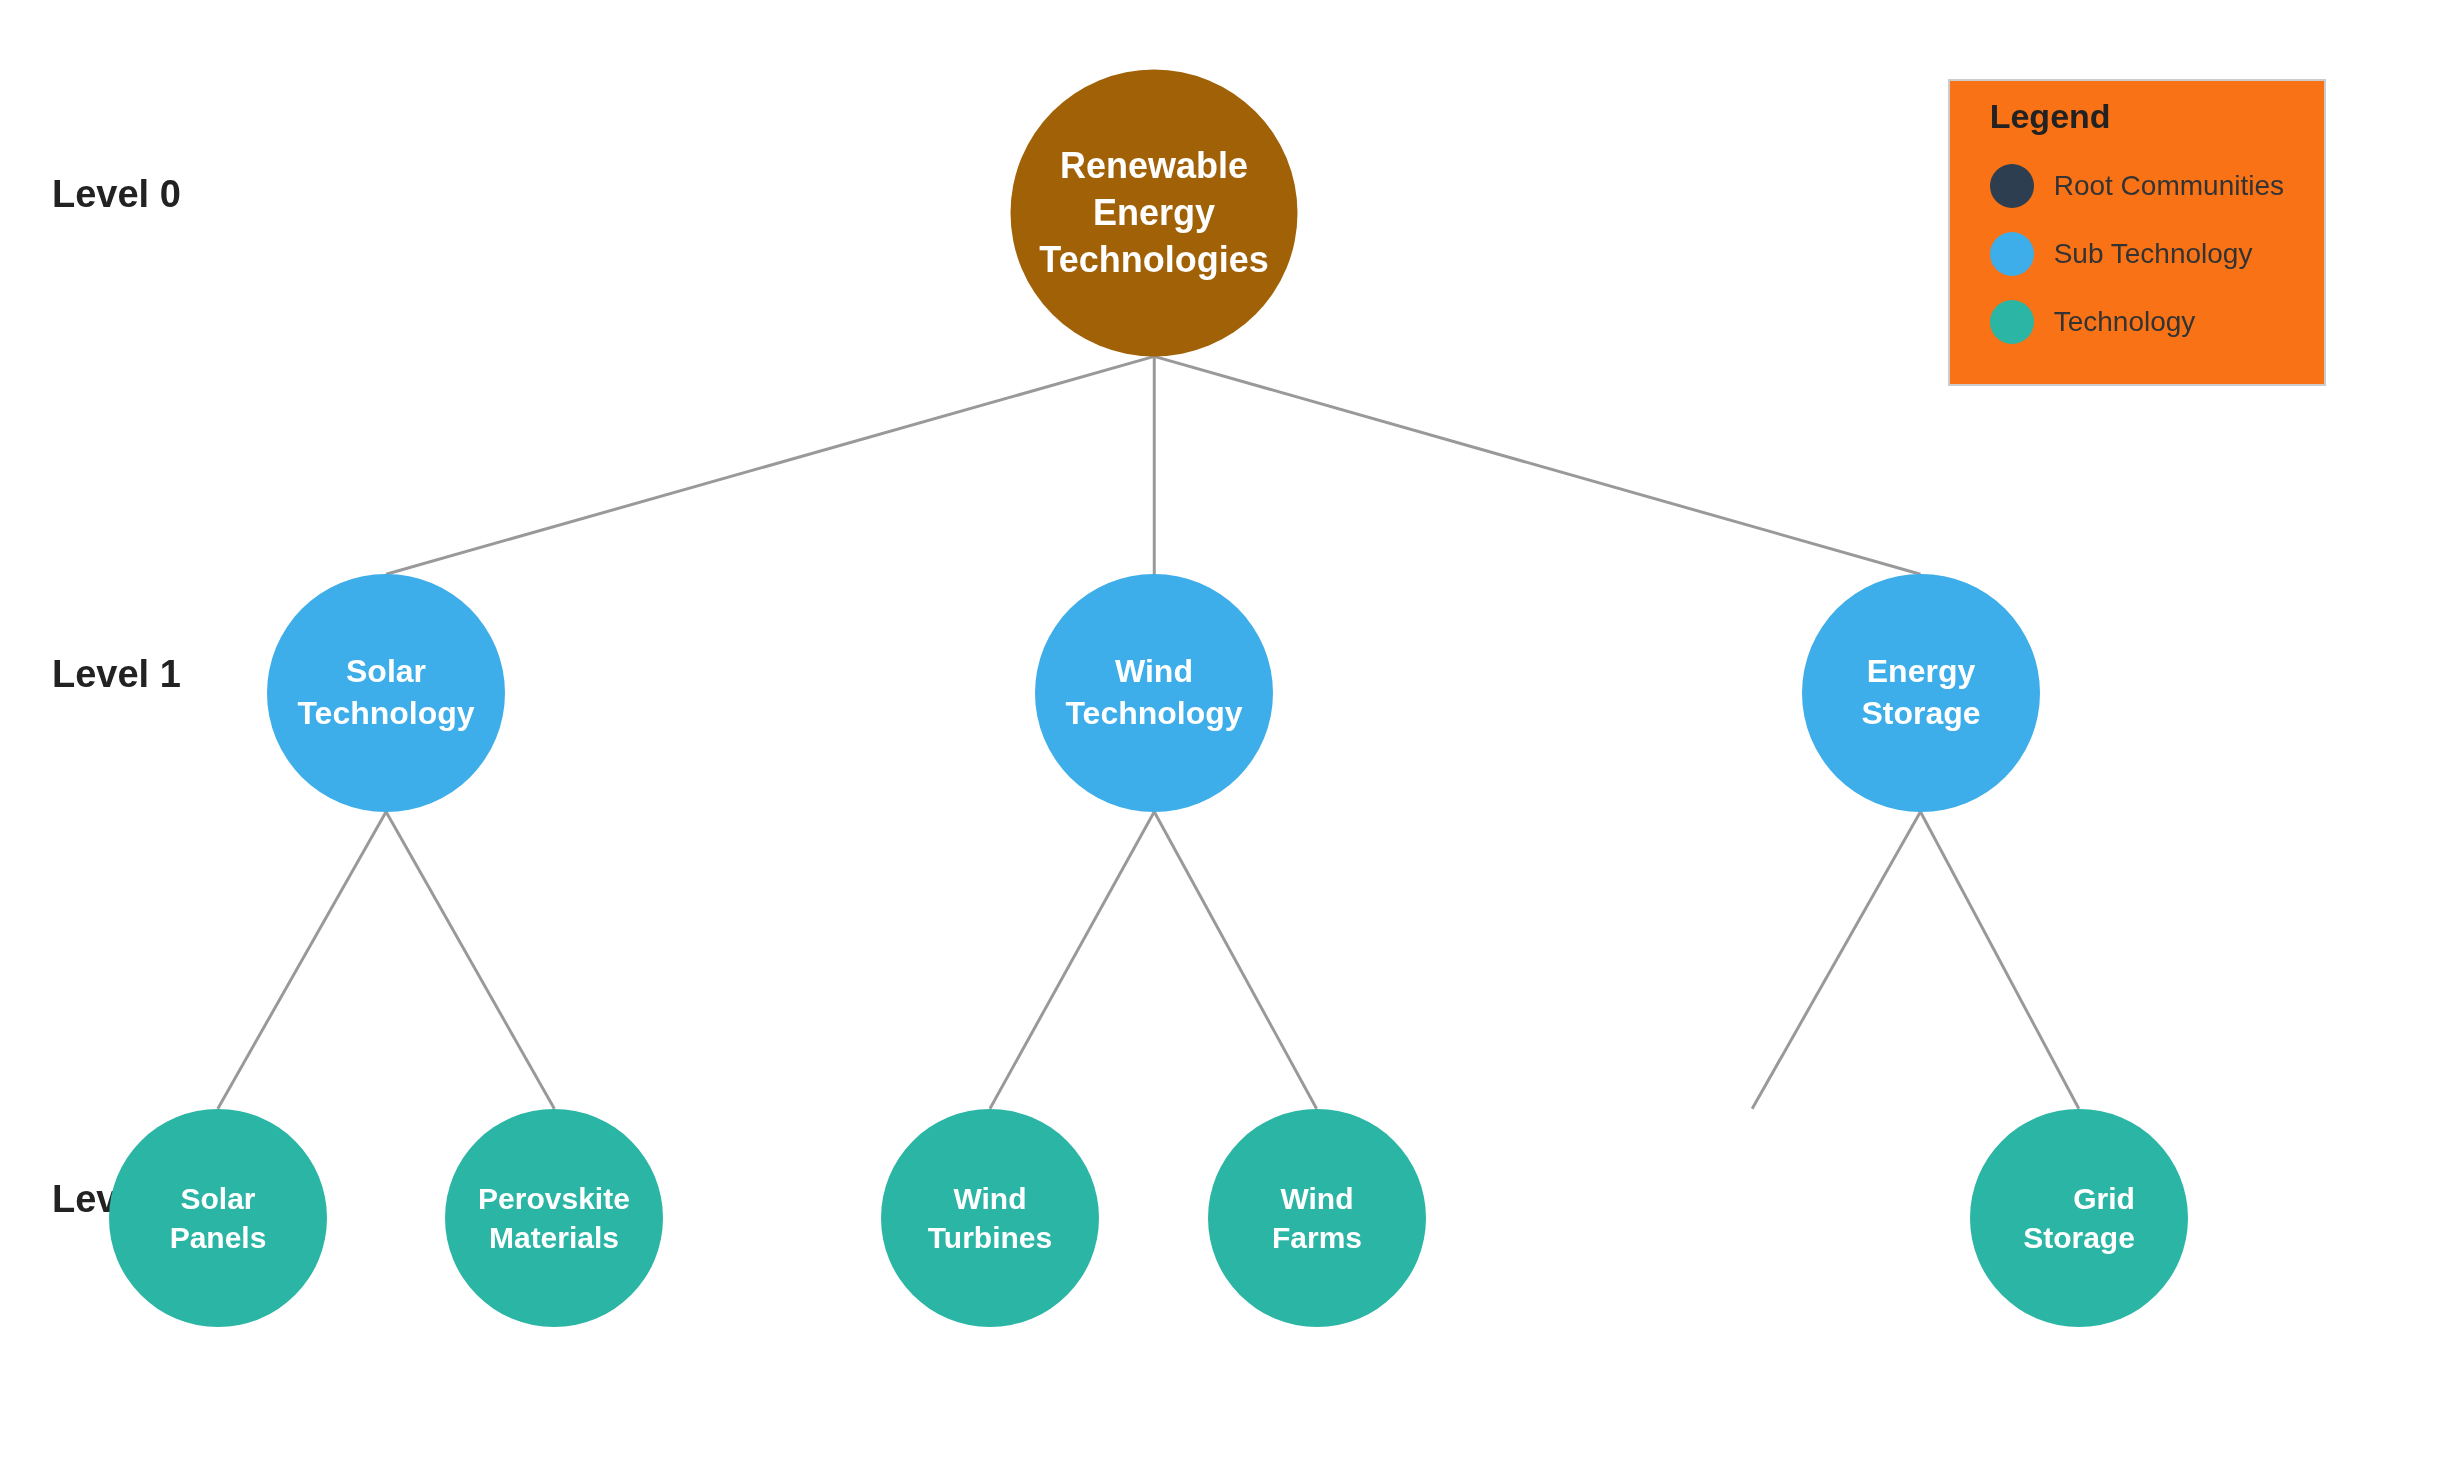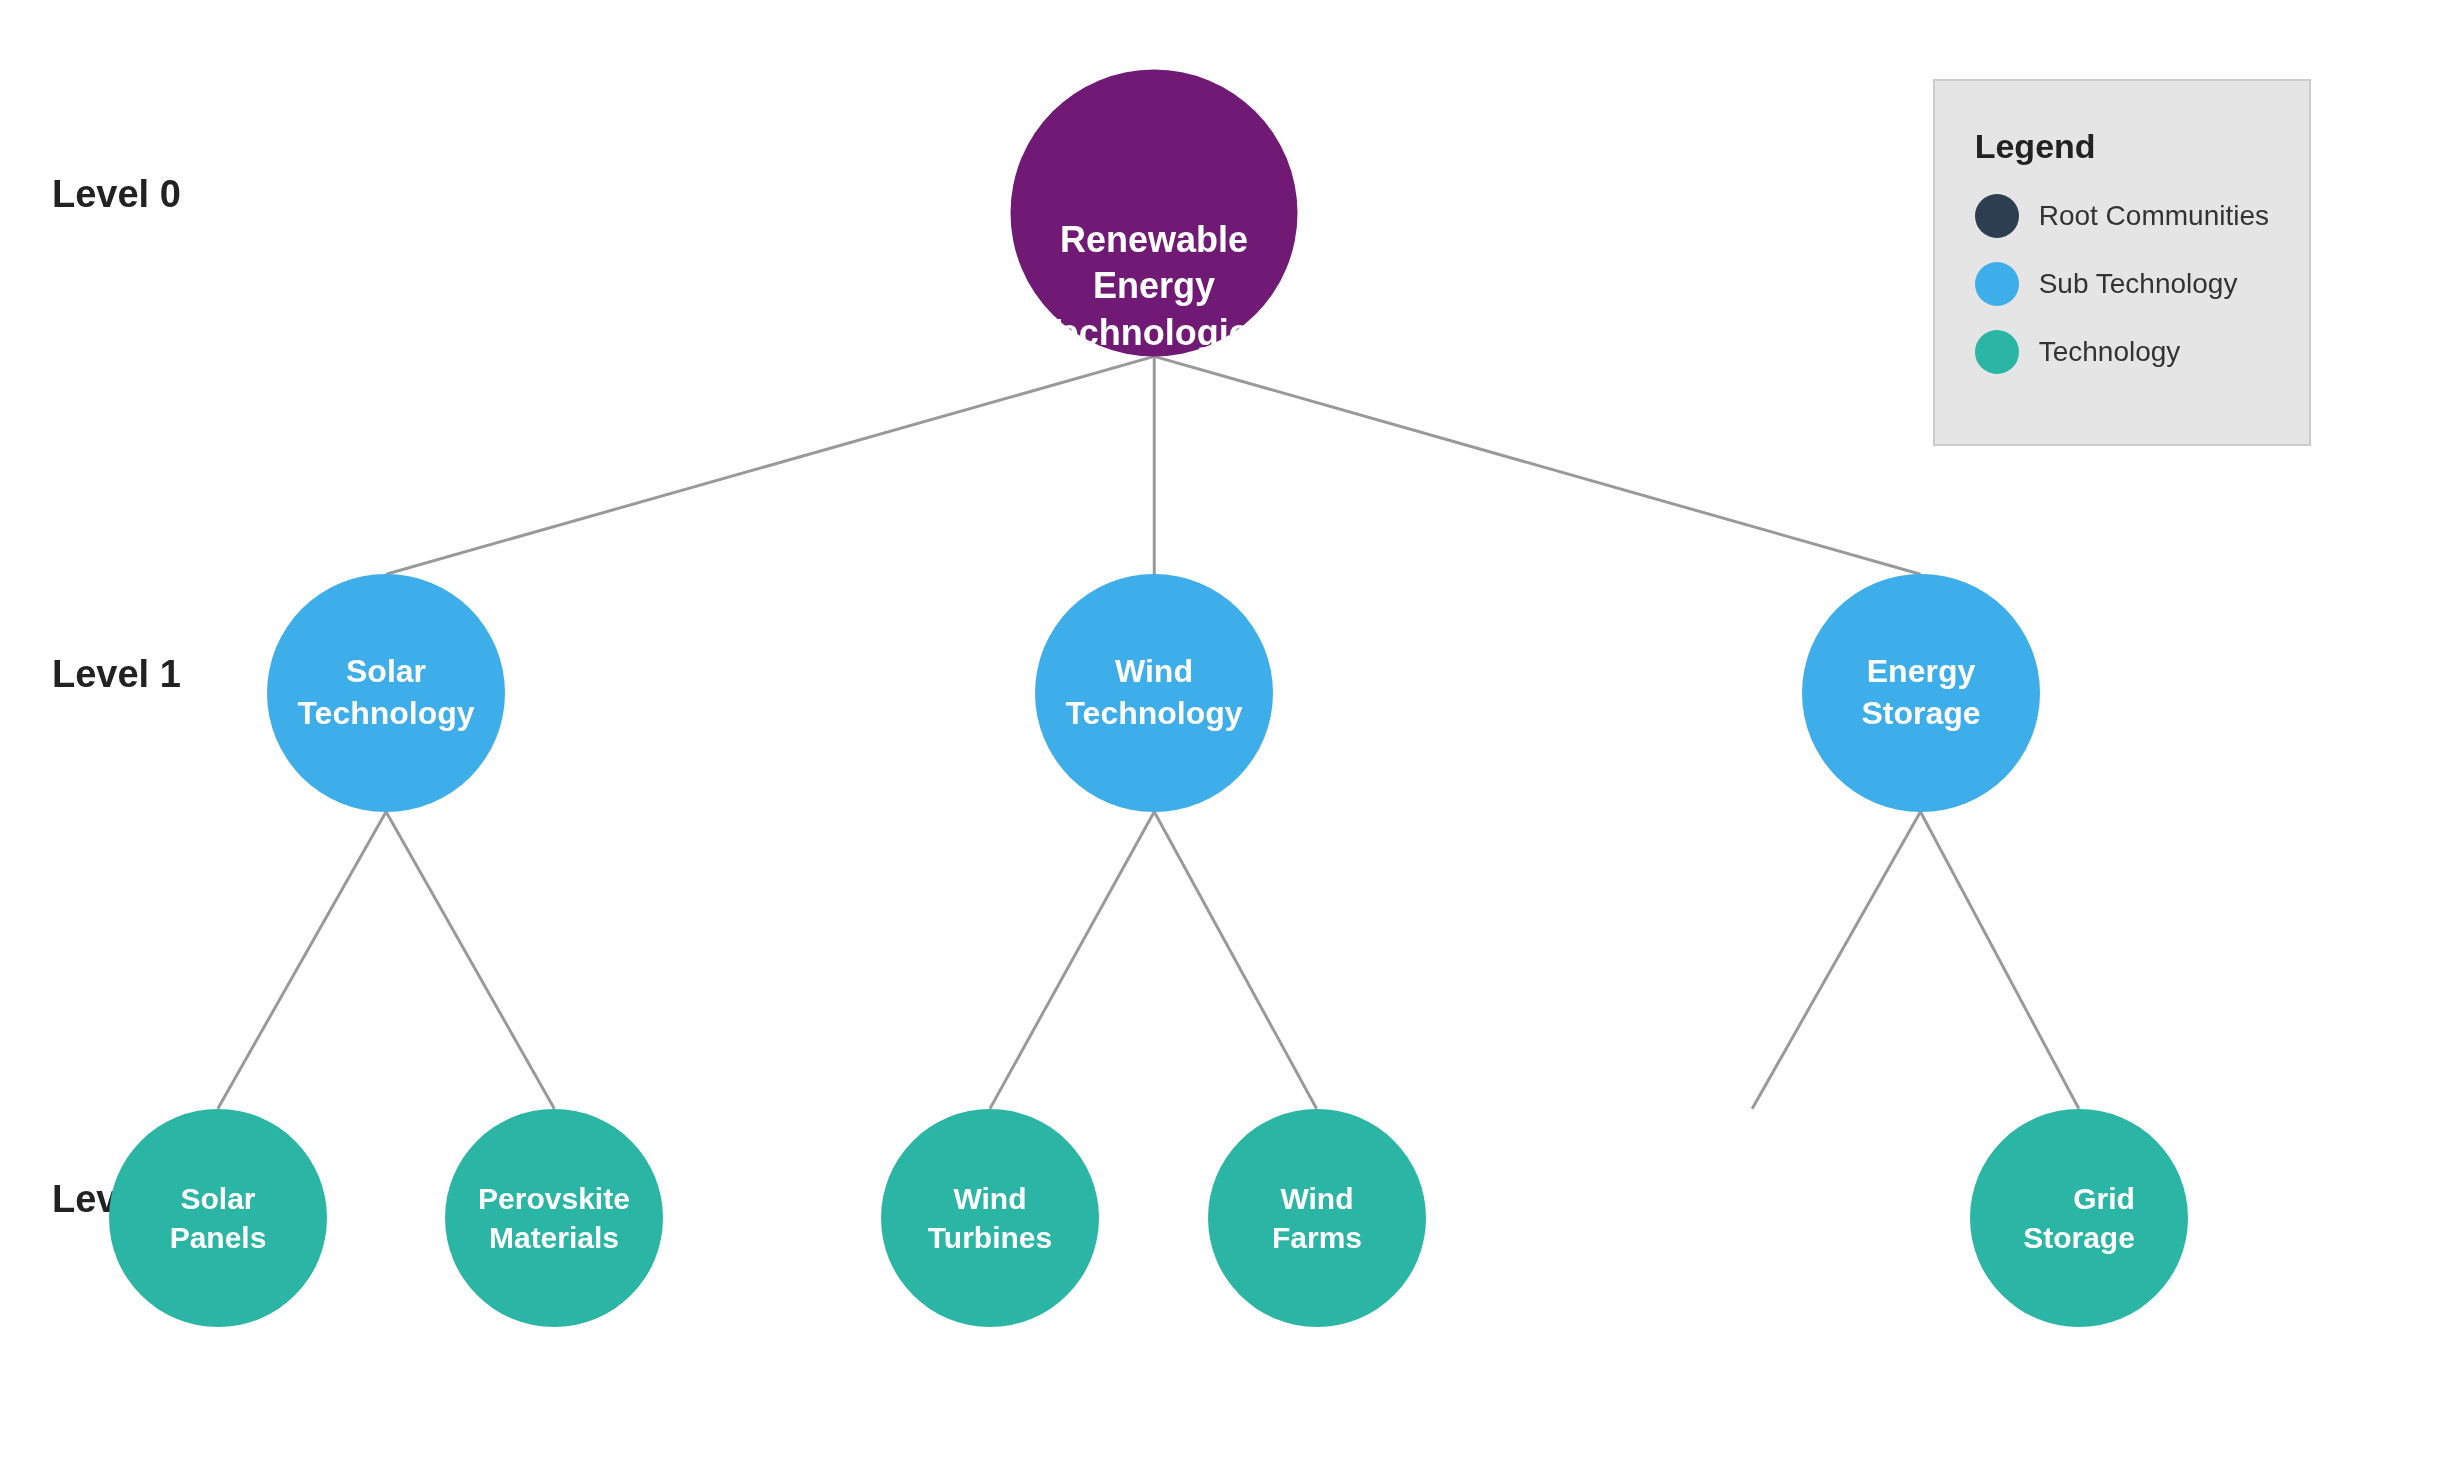--- a/index.html
+++ b/index.html
@@ -45,26 +45,25 @@
       display: flex;
       align-items: center;
       justify-content: center;
       text-align: center;
       color: #ffffff;
       font-weight: 600;
       transform: translate(-50%, -50%);
     }
 
     .node-root {
-      background-color: #701a75;
+      background-color: #a16207;
       width: 287px;
       height: 287px;
       font-size: 36px;
       line-height: 1.3;
-      align-items: flex-end;
     }
 
     .node-sub {
       background-color: #3daee9;
       width: 238px;
       height: 238px;
       font-size: 32px;
       line-height: 1.3;
     }
 
@@ -73,24 +72,24 @@
       width: 218px;
       height: 218px;
       font-size: 30px;
       line-height: 1.3;
     }
 
     
     .legend {
       position: absolute;
       top: 79px;
-      right: 144px;
+      right: 129px;
       border: 2px solid #cccccc;
-      padding: 46px 40px;
-      background: #e5e5e5;
+      padding: 16px 40px;
+      background: #f97316;
       min-width: 317px;
     }
 
     .legend-title {
       font-weight: 700;
       font-size: 34px;
       color: #222222;
       margin-bottom: 28px;
     }
 

